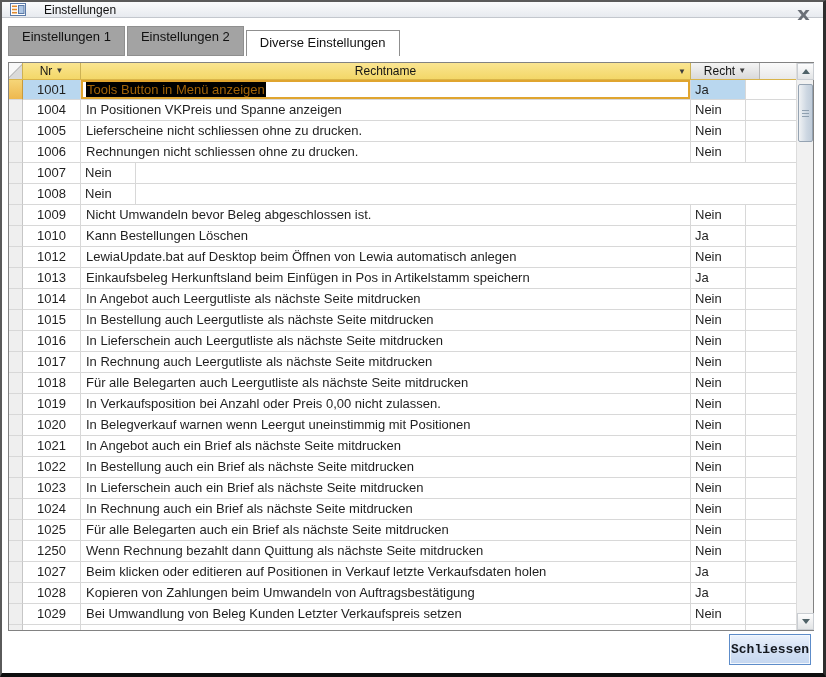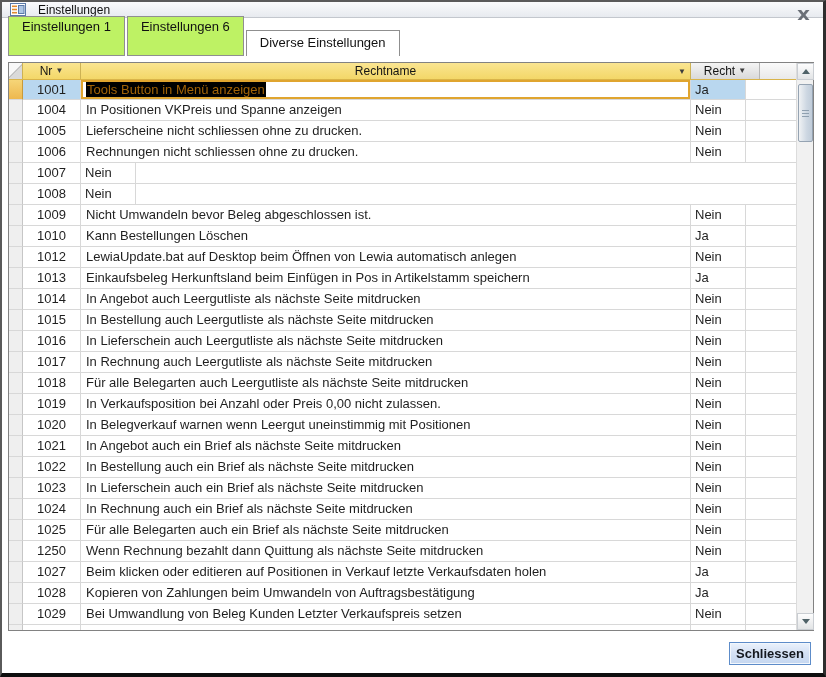--- a/index.html
+++ b/index.html
@@ -12,37 +12,37 @@
     border-right: 3px solid #2e2e2e;
     border-bottom: 4px solid #0e0e0e;
     overflow: hidden;
   }
 
   
   .titlebar {
     position: absolute; left: 0; top: 0; right: 0; height: 16px;
     background: linear-gradient(#fafbfc, #e7eaef);
     border-bottom: 1px solid #c3c7cd;
-    display: flex; align-items: center; padding: 0 8px; gap: 12px;
+    display: flex; align-items: center; padding: 0 8px; gap: 18px;
   }
   .title-text { font-size: 12px; color: #101010; }
   .close-btn {
     position: absolute; right: 10px; top: 5px; width: 20px; height: 15px;
     display: flex; align-items: center; justify-content: center; cursor: default;
   }
 
   
   .tabstrip {
     position: absolute; left: 6px; top: 26px; right: 6px; height: 28px;
     display: flex; align-items: flex-end; background: #fff;
   }
   .tab {
-    font-size: 13px; color: #111; background: #bef264;
+    font-size: 13px; color: #111; background: #a3a3a3;
     border: 1px solid #8f8f8f; border-bottom: 1px solid #8f8f8f;
-    height: 40px; line-height: 20px; padding: 0 13px; margin-right: 2px;
+    height: 30px; line-height: 20px; padding: 0 13px; margin-right: 2px;
   }
   .tab.active {
     height: 26px; line-height: 24px; border-bottom: none;
     background: #fff; position: relative; z-index: 2; margin-top: 28px;
   }
 
   
   .grid {
     position: absolute; left: 6px; top: 60px; width: 806px; height: 569px;
     border: 1px solid #828282; background: #fff;
@@ -108,25 +108,25 @@
   .thumb {
     position: absolute; left: 1px; top: 21px; width: 15px; height: 58px;
     background: linear-gradient(to right, #f0f2f4, #cdd7e2 60%, #c0ccd9);
     border: 1px solid #95a3b2; border-radius: 2px;
     display: flex; flex-direction: column; align-items: center; justify-content: center; gap: 2px;
   }
   .grip { width: 7px; height: 1px; background: #8fa0b0; }
 
   
   .footer-btn {
-    position: absolute; right: 12px; bottom: 8px; width: 82px; height: 23px;
+    position: absolute; right: 12px; bottom: 8px; width: 82px; height: 31px;
     background: linear-gradient(#ebf2fc, #d6e2f5 45%, #c5d7f0);
     border: 1px solid #5d8cc9;
     box-shadow: inset 0 0 0 1px #f2f7fd;
-    font-family: Liberation Sans, sans-serif;
+    font-family: Liberation Mono, monospace;
     font-size: 13px; font-weight: bold; color: #14181f;
   }
 </style>
 </head>
 <body>
 
 <div class="window">
 
   <div class="titlebar">
     <span style="display:inline-flex;">
@@ -141,21 +141,21 @@
     <span class="title-text">Einstellungen</span>
     <span class="close-btn">
       <svg width="13" height="10" viewBox="0 0 13 10">
         <path d="M0.5 0 H4.2 L6.5 3 L8.8 0 H12.5 L8.4 5 L12.5 10 H8.8 L6.5 7 L4.2 10 H0.5 L4.6 5 Z" fill="#6a6f77"></path>
       </svg>
     </span>
   </div>
 
   <div class="tabstrip" id="tabstrip">
       <div class="tab">Einstellungen 1</div>
-      <div class="tab">Einstellungen 6</div>
+      <div class="tab">Einstellungen 2</div>
       <div class="tab active">Diverse Einstellungen</div>
     </div>
 
   <div class="grid">
     <div class="grid-inner">
       <div class="ghead">
         <div class="hc corner"></div>
         <div class="hc h-yellow col-nr">
           <span>Nr</span>
           <span class="sort-arrow">▼</span>

